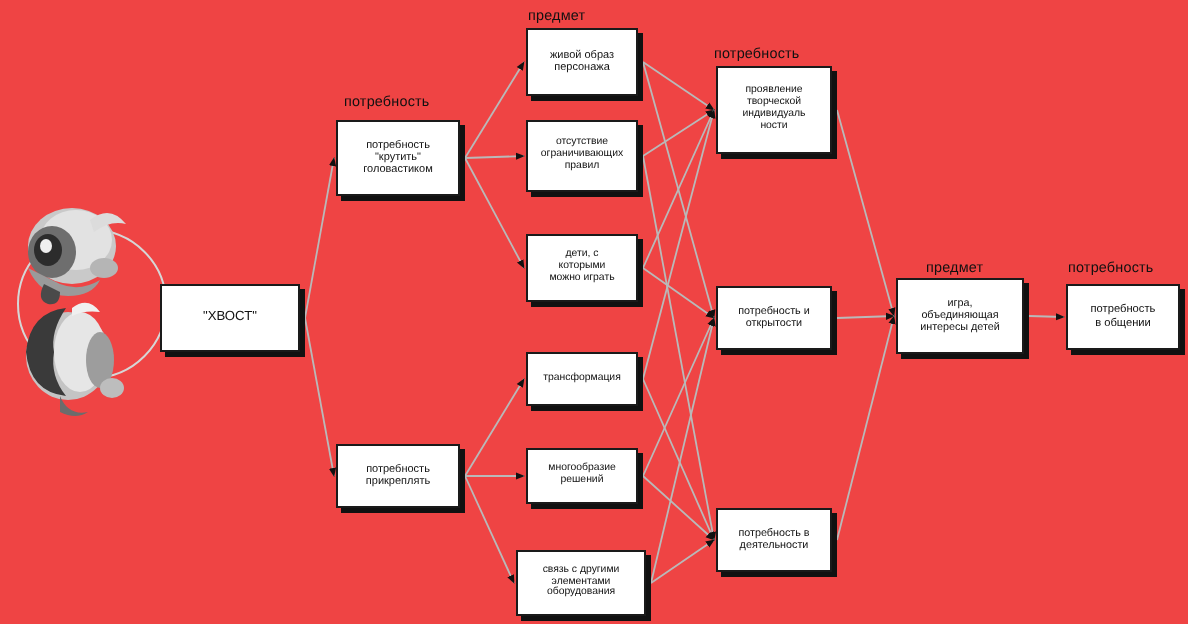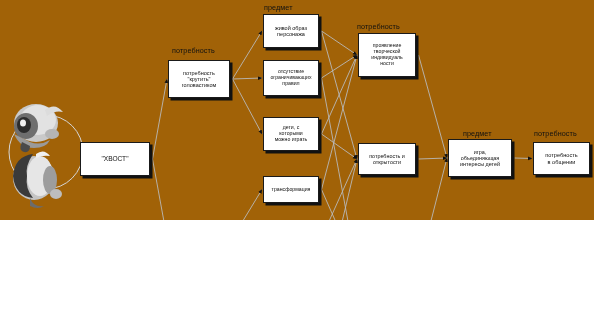--- a/index.html
+++ b/index.html
@@ -2,22 +2,22 @@
 <html><head>
 <meta charset="utf-8">
 <style>
   html,body{margin:0;padding:0;background:#ffffff;}
   body{
     font-family:"Liberation Sans","DejaVu Sans",sans-serif;
     -webkit-font-smoothing:antialiased;
   }
   #stage{
     position:relative;
-    width:594px;height:220px;
-    background:#a16207;
+    width:594px;height:312px;
+    background:#ef4444;
     overflow:hidden;
   }
   svg.edges{
     position:absolute;left:0;top:0;
     width:594px;height:312px;
     pointer-events:none;
   }
   .node{
     position:absolute;
     box-sizing:border-box;

